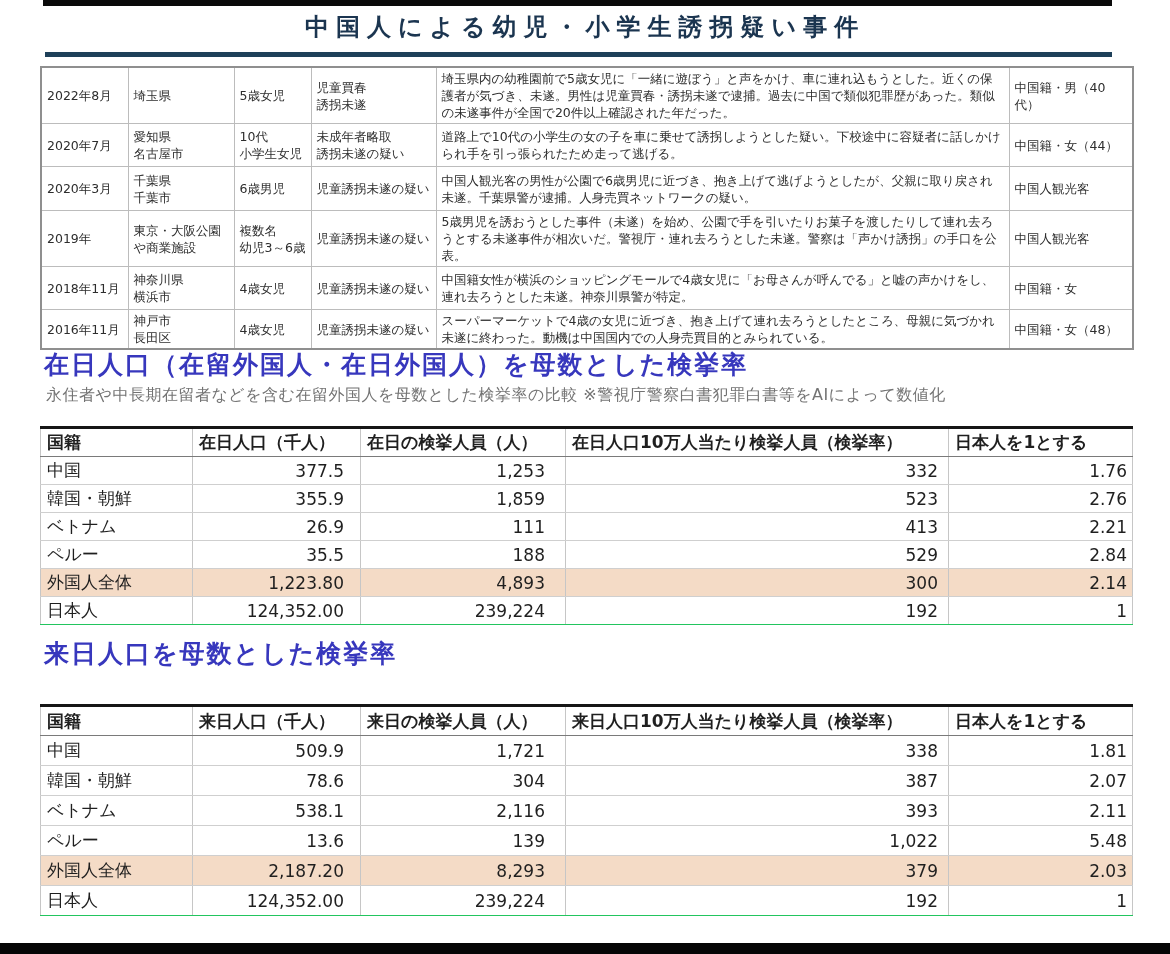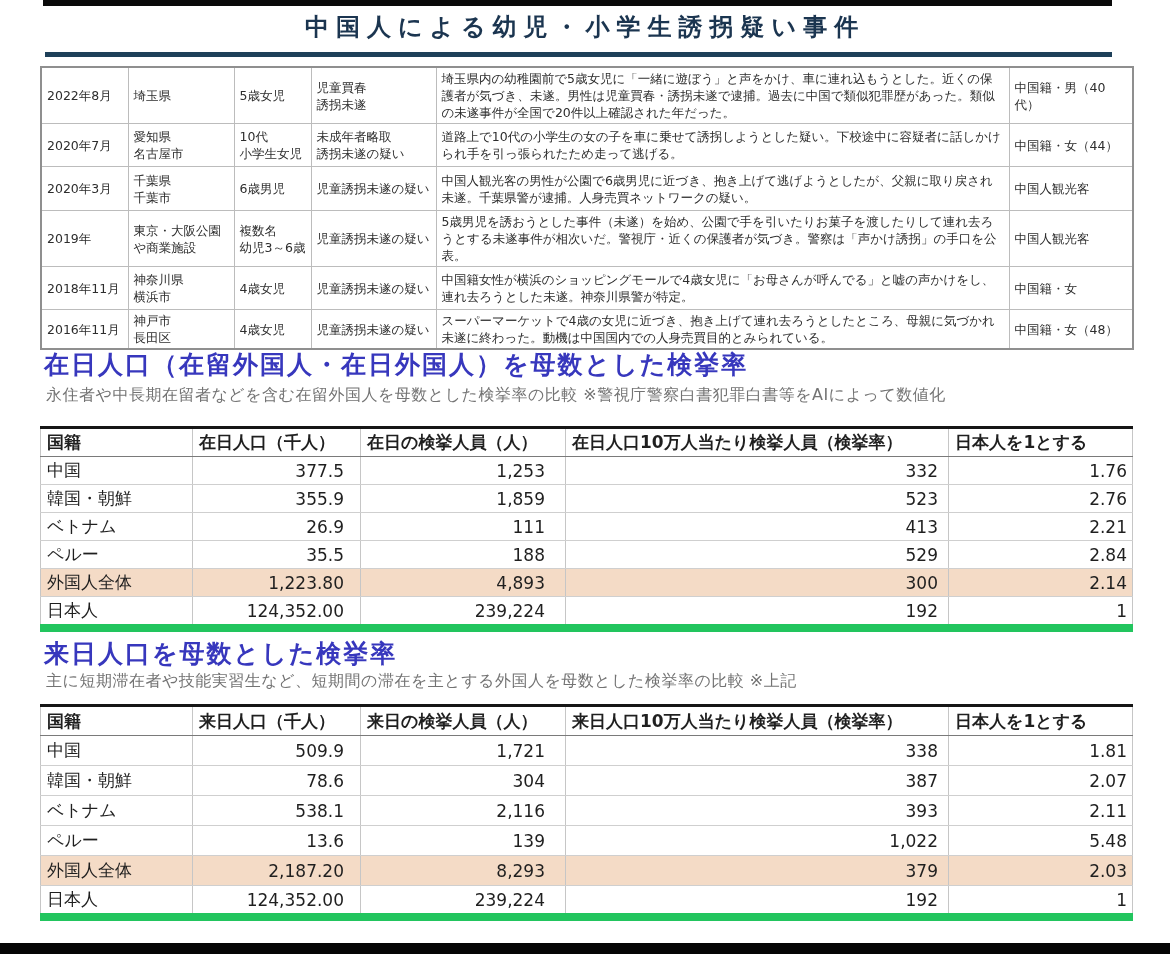--- a/index.html
+++ b/index.html
@@ -49,21 +49,21 @@
   }
   .t-resident { top:426px; }
   .t-visitor  { top:704px; }
   .stats th {
     font-weight:bold; text-align:left; padding:2px 6px;
     border-top:3px solid #161616; border-bottom:1px solid #7a7a7a;
     overflow:hidden; white-space:nowrap;
   }
   .stats td { border-bottom:1px solid #cfcfcf; padding:2px 6px; overflow:hidden; white-space:nowrap; }
   .stats th, .stats td { border-left:1px solid #c6c6c6; border-right:1px solid #c6c6c6; }
-  .stats tbody tr:last-child td { border-bottom:8px solid #22c55e; }
+  .stats tbody tr:last-child td { border-bottom:1px solid #22c55e; }
   .t-resident thead tr { height:29px; } .t-resident tbody tr { height:27px; }
   .t-visitor  thead tr { height:30px; } .t-visitor  tbody tr { height:30px; }
   .num { text-align:right; }
   .stats td:nth-child(2) { padding-right:16px; }
   .stats td:nth-child(3) { padding-right:20px; }
   .stats td:nth-child(4) { padding-right:10px; }
   .stats td:nth-child(5) { padding-right:5px; }
   .highlight td { background:#f4dbc6; }
 </style>
 </head>
@@ -115,21 +115,21 @@
         <td>中国人観光客の男性が公園で6歳男児に近づき、抱き上げて逃げようとしたが、父親に取り戻され未遂。千葉県警が逮捕。人身売買ネットワークの疑い。</td>
         <td>中国人観光客</td>
       </tr>
       <tr style="height:56px">
         <td>2019年</td>
         <td class="pre">東京・大阪公園
 や商業施設</td>
         <td class="pre">複数名
 幼児3～6歳</td>
         <td class="pre">児童誘拐未遂の疑い</td>
-        <td>5歳男児を誘おうとした事件（未遂）を始め、公園で手を引いたりお菓子を渡したりして連れ去ろうとする未遂事件が相次いだ。警視庁・近くの保護者が気づき。警察は「声かけ誘拐」の手口を公表。</td>
+        <td>5歳男児を誘おうとした事件（未遂）を始め、公園で手を引いたりお菓子を渡したりして連れ去ろうとする未遂事件が相次いだ。警視庁・連れ去ろうとした未遂。警察は「声かけ誘拐」の手口を公表。</td>
         <td>中国人観光客</td>
       </tr>
       <tr style="height:43px">
         <td>2018年11月</td>
         <td class="pre">神奈川県
 横浜市</td>
         <td class="pre">4歳女児</td>
         <td class="pre">児童誘拐未遂の疑い</td>
         <td>中国籍女性が横浜のショッピングモールで4歳女児に「お母さんが呼んでる」と嘘の声かけをし、連れ去ろうとした未遂。神奈川県警が特定。</td>
         <td>中国籍・女</td>
@@ -206,21 +206,20 @@
         <td>日本人</td>
         <td class="num">124,352.00</td>
         <td class="num">239,224</td>
         <td class="num">192</td>
         <td class="num">1</td>
       </tr>
     </tbody>
   </table>
 
   <h2 class="section-heading h-visitor">来日人口を母数とした検挙率</h2>
-  <p class="section-subtitle s-visitor">主に短期滞在者や技能実習生など、短期間の滞在を主とする外国人を母数とした検挙率の比較 ※上記</p>
 
   <table class="stats t-visitor">
     <colgroup>
       <col style="width:152px">
         <col style="width:168px">
         <col style="width:205px">
       <col style="width:383px">
         <col style="width:184px">
     </colgroup>
     <thead>

